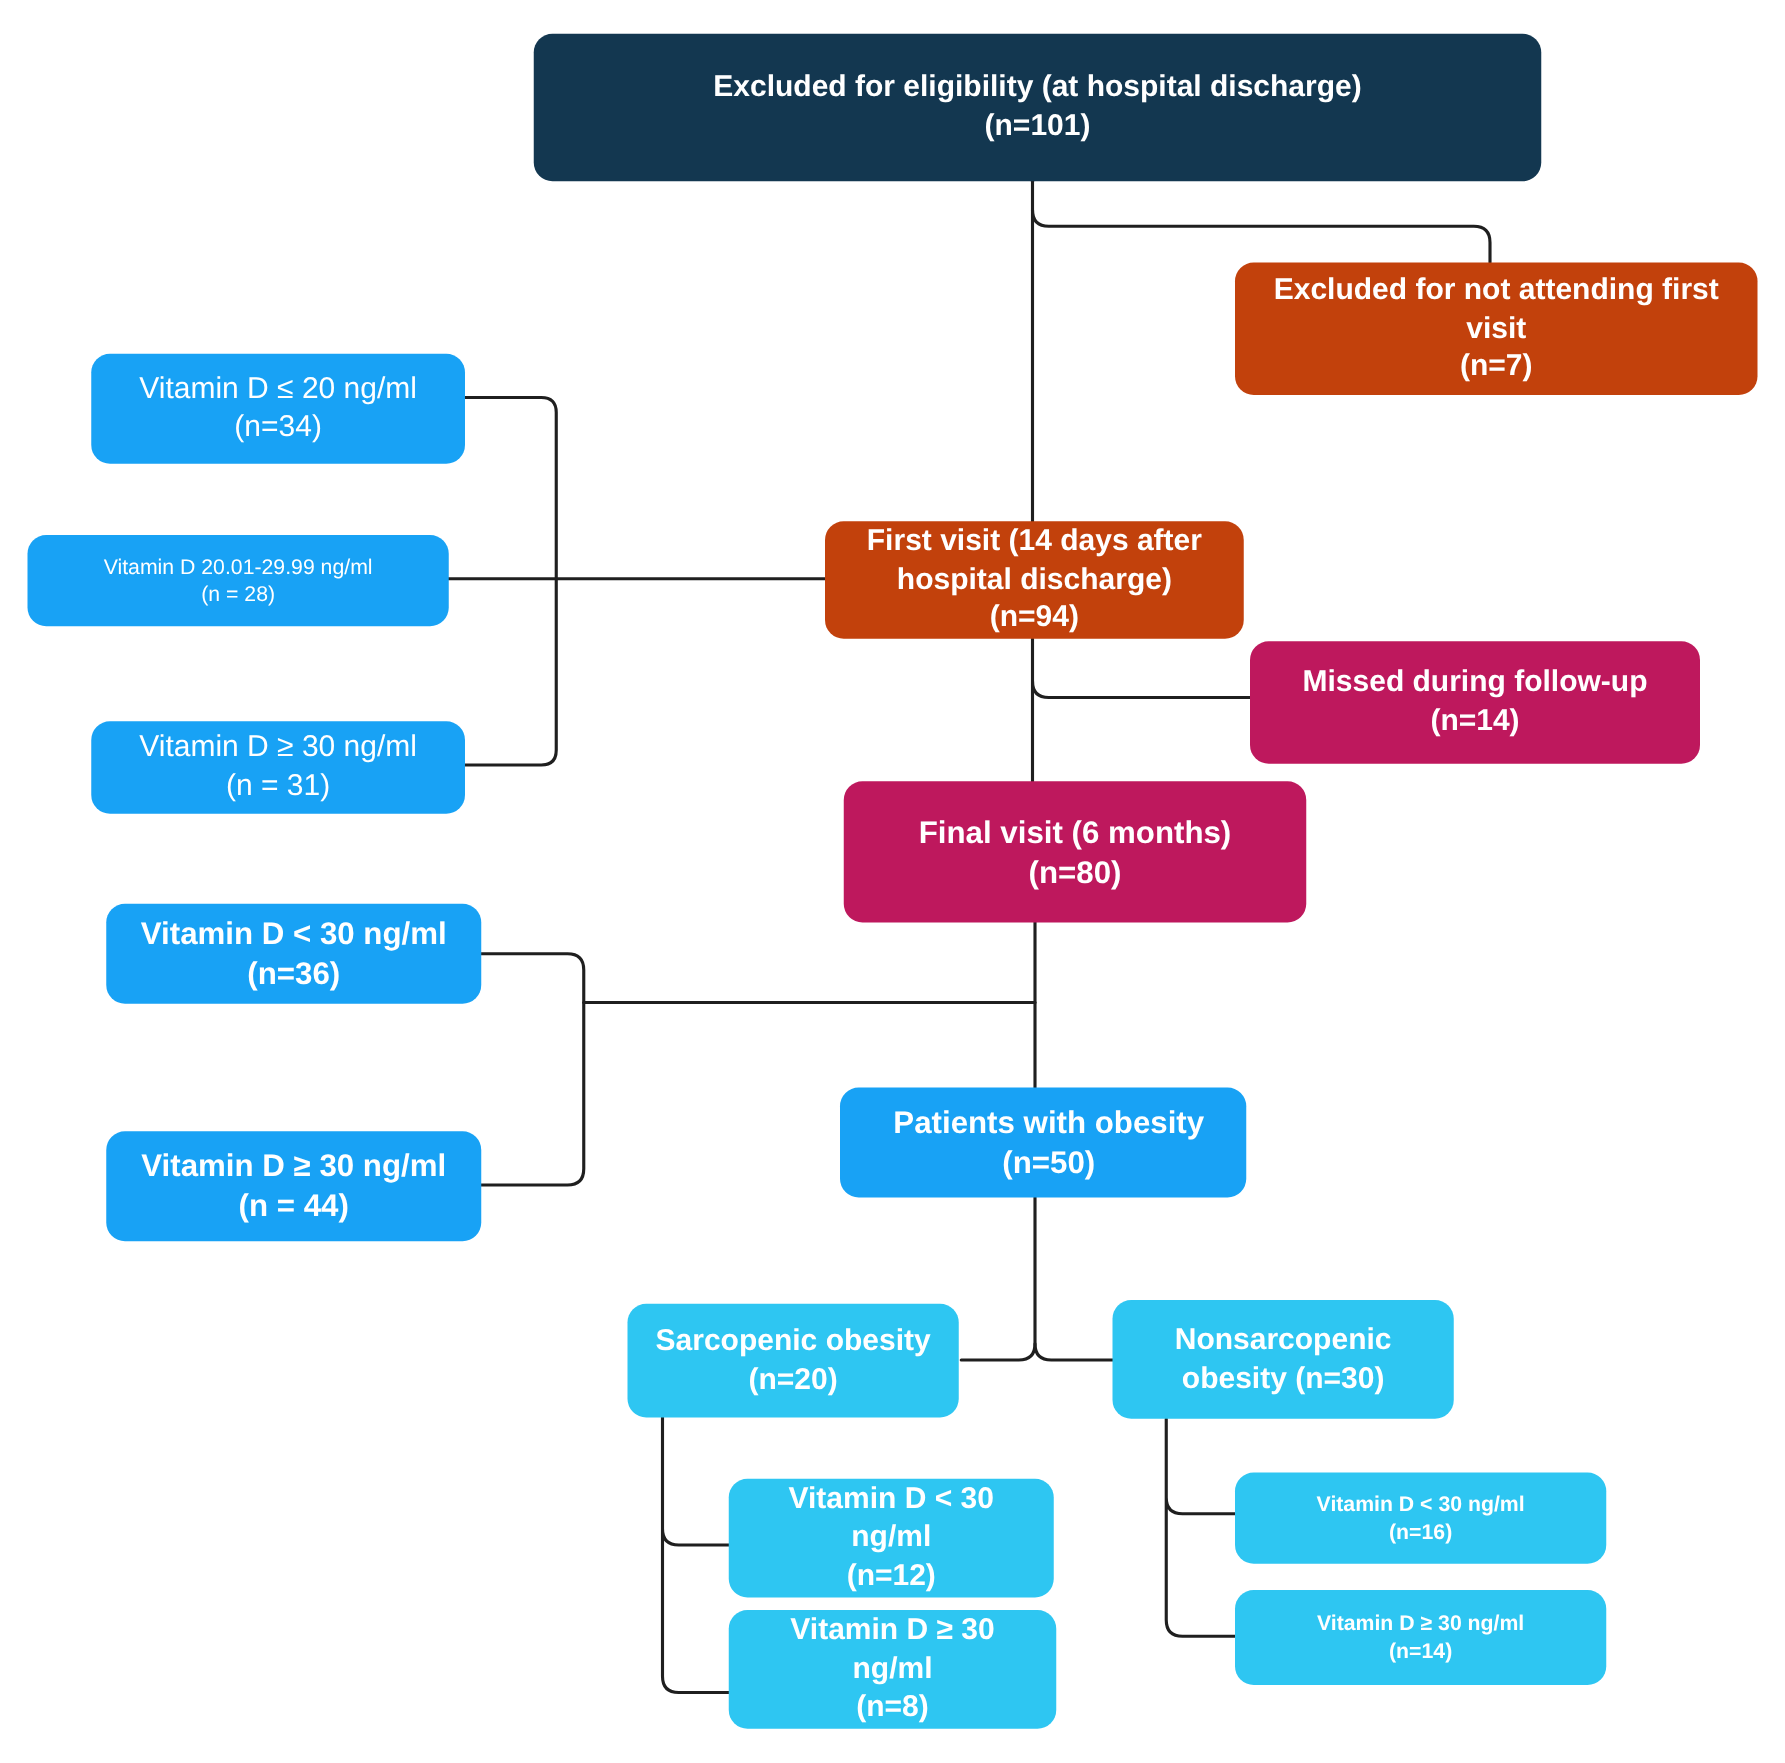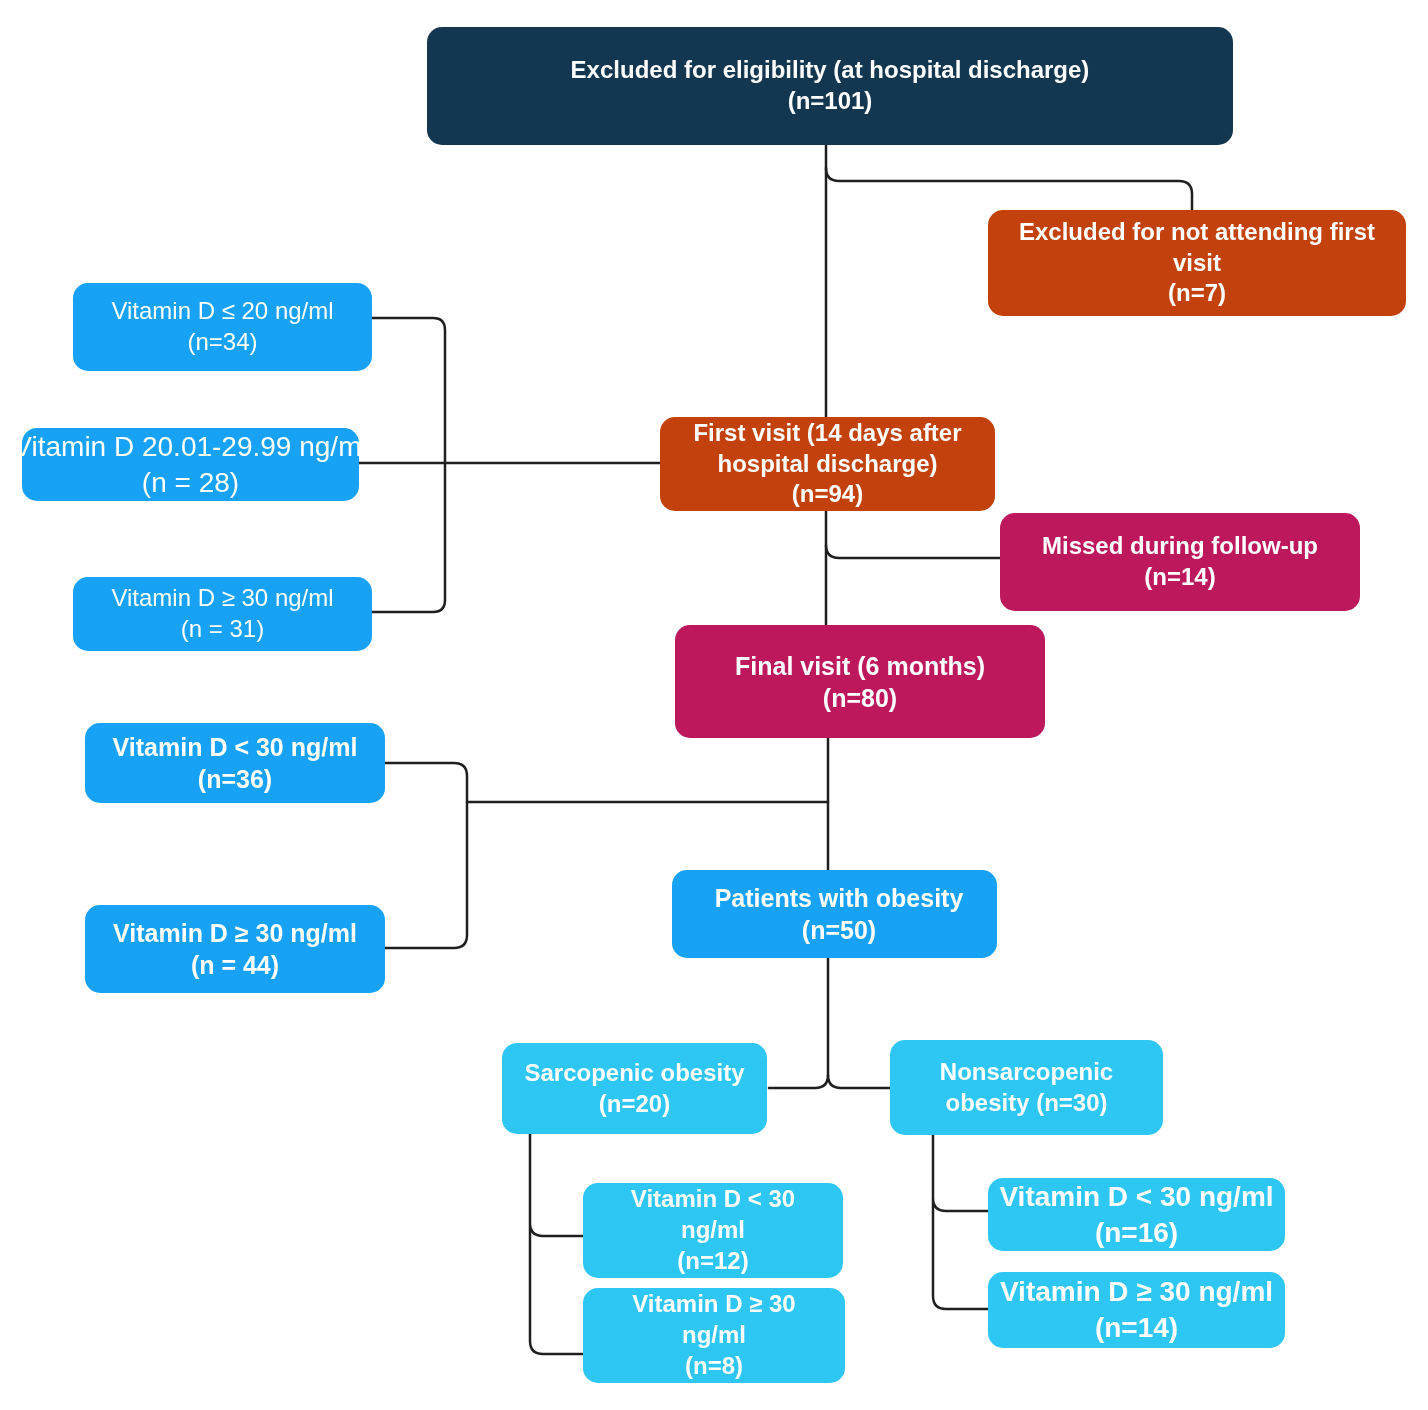--- a/index.html
+++ b/index.html
@@ -22,21 +22,21 @@
     padding:8px 14px;
     line-height:1.28;
   }
   .navy  {background:#133750;}
   .steel {background:#c2410c;}
   .blue  {background:#be185d;}
   .bright{background:#18a2f5;}
   .cyan  {background:#2ec6f2;}
   .bold  {font-weight:bold;}
   .light {font-weight:400;}
-  .fs23{font-size:28px;} .fs24{font-size:24px;} .fs25{font-size:25px;}
+  .fs23{font-size:17px;} .fs24{font-size:24px;} .fs25{font-size:25px;}
   .nowrap{white-space:nowrap;}
   .wrap-narrow{max-width:232px;}
 </style>
 </head>
 <body>
 
 <div class="canvas">
 
   <svg class="connectors" viewBox="0 0 1428 1410">
     <g fill="none" stroke="#1f1f1f" stroke-width="2.5" stroke-linecap="round">

